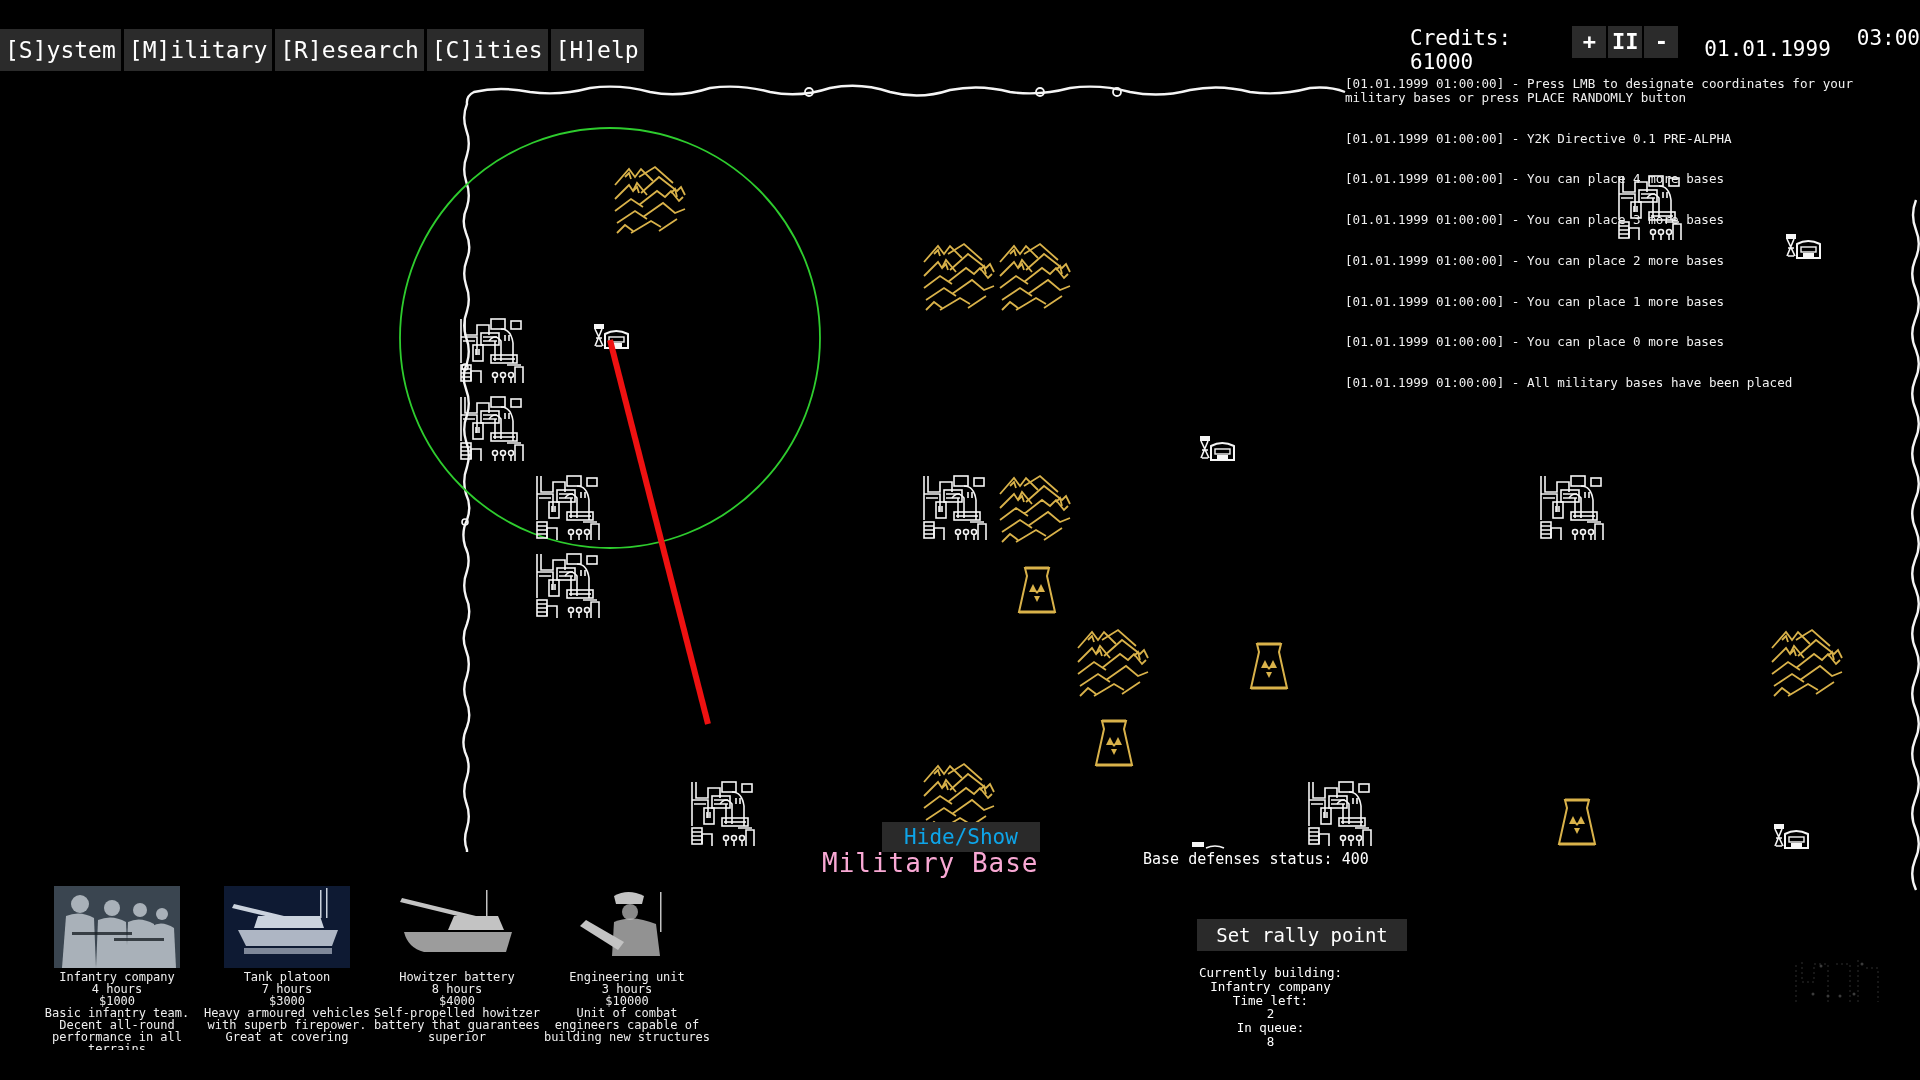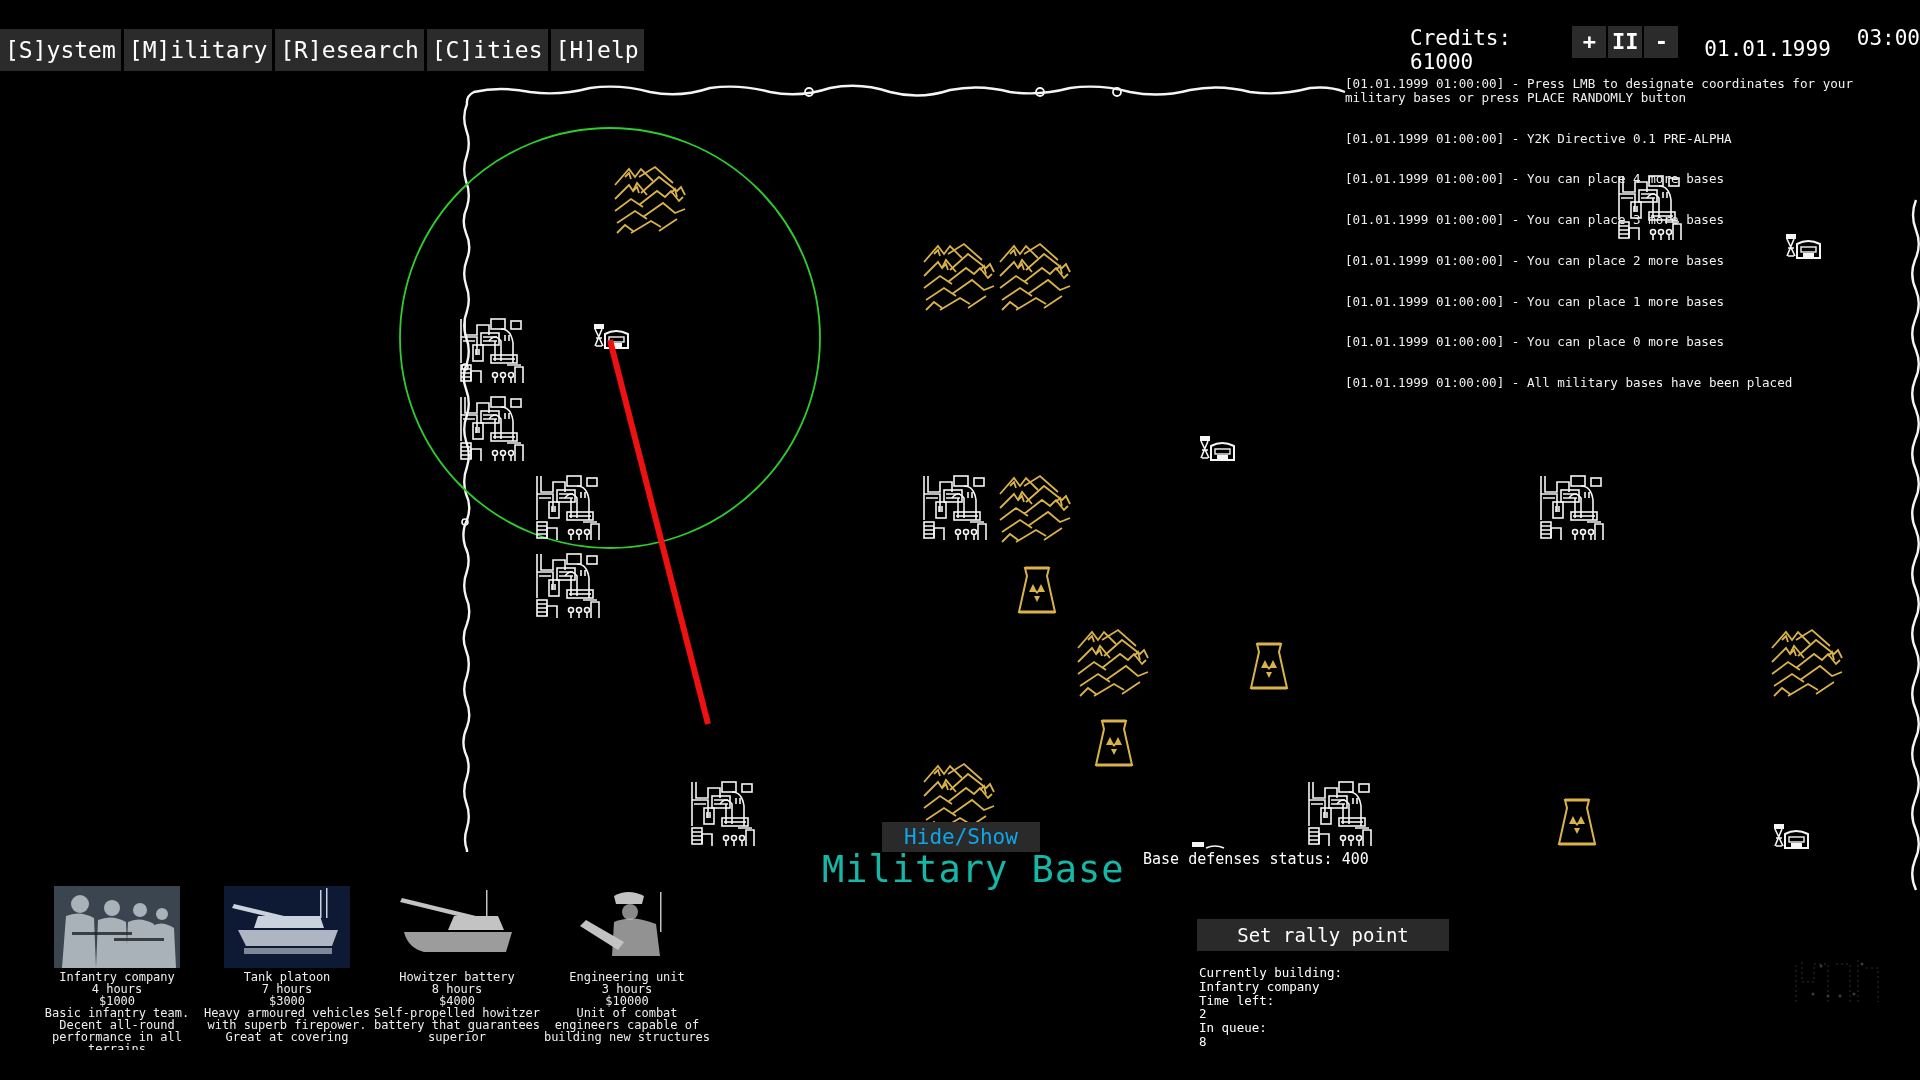--- a/index.html
+++ b/index.html
@@ -9,24 +9,24 @@
   .menu-btn { background:#2b2b2b; color:#fff; font-size:23px; padding:6px 5px; height:30px; line-height:30px; letter-spacing:0; cursor:pointer; }
   .topright { position:absolute; top:26px; left:1410px; right:0; height:34px; display:flex; align-items:flex-start; font-size:21px; color:#fff; }
   .credits { width:180px; }
   .speed { display:flex; gap:2px; margin-left:24px; }
   .speed-btn { background:#2b2b2b; width:34px; height:32px; text-align:center; line-height:32px; font-size:22px; font-weight:bold; cursor:pointer; }
   .date { margin-left:26px;margin-top:11px; }
   .time { margin-left:26px; }
   .log { position:absolute; left:1345px; top:50px; width:575px; font-size:12.6px; line-height:13.6px; color:#f0f0f0; white-space:pre-wrap; word-break:break-word; }
   svg.map { position:absolute; left:0; top:0; }
   .hide-show { position:absolute; left:882px; top:822px; width:158px; height:30px; background:#2a2a2a; color:#0ea5e9; font-size:21px; text-align:center; line-height:30px; cursor:pointer; }
-  .base-title { position:absolute; left:822px; top:848px; font-size:37px; color:#14b8a6; letter-spacing:1px; }
+  .base-title { position:absolute; left:822px; top:848px; font-size:26px; color:#f9a8d4; letter-spacing:1px; }
   .defenses { position:absolute; left:1143px; top:850px; font-size:15px; color:#fff; }
-  .rally { position:absolute; left:1197px; top:919px; width:252px; height:32px; background:#2a2a2a; color:#fff; font-size:19px; text-align:center; line-height:32px; cursor:pointer; }
-  .build-info { position:absolute; left:1199px; top:966px; font-size:12.5px; line-height:13.8px; color:#fff; }
+  .rally { position:absolute; left:1197px; top:919px; width:210px; height:32px; background:#2a2a2a; color:#fff; font-size:19px; text-align:center; line-height:32px; cursor:pointer; }
+  .build-info { position:absolute; left:1199px; top:966px; font-size:12.5px; line-height:13.8px; color:#fff;text-align:center; }
   .units { position:absolute; left:32px; top:886px; display:flex; gap:0; }
   .unit { width:170px; text-align:center; font-size:12px; line-height:12px; color:#eee; cursor:pointer; overflow:hidden; height:164px; }
   .unit-img { width:126px; height:82px; margin:0 auto 3px auto; display:block; }
   .unit-desc { display:block; }
   .minimap-ghost { position:absolute; left:1788px; top:952px; width:95px; height:55px; opacity:0.35; }
 </style>
 </head>
 <body>
 
 <svg class="map" width="1920" height="1080" viewBox="0 0 1920 1080">

